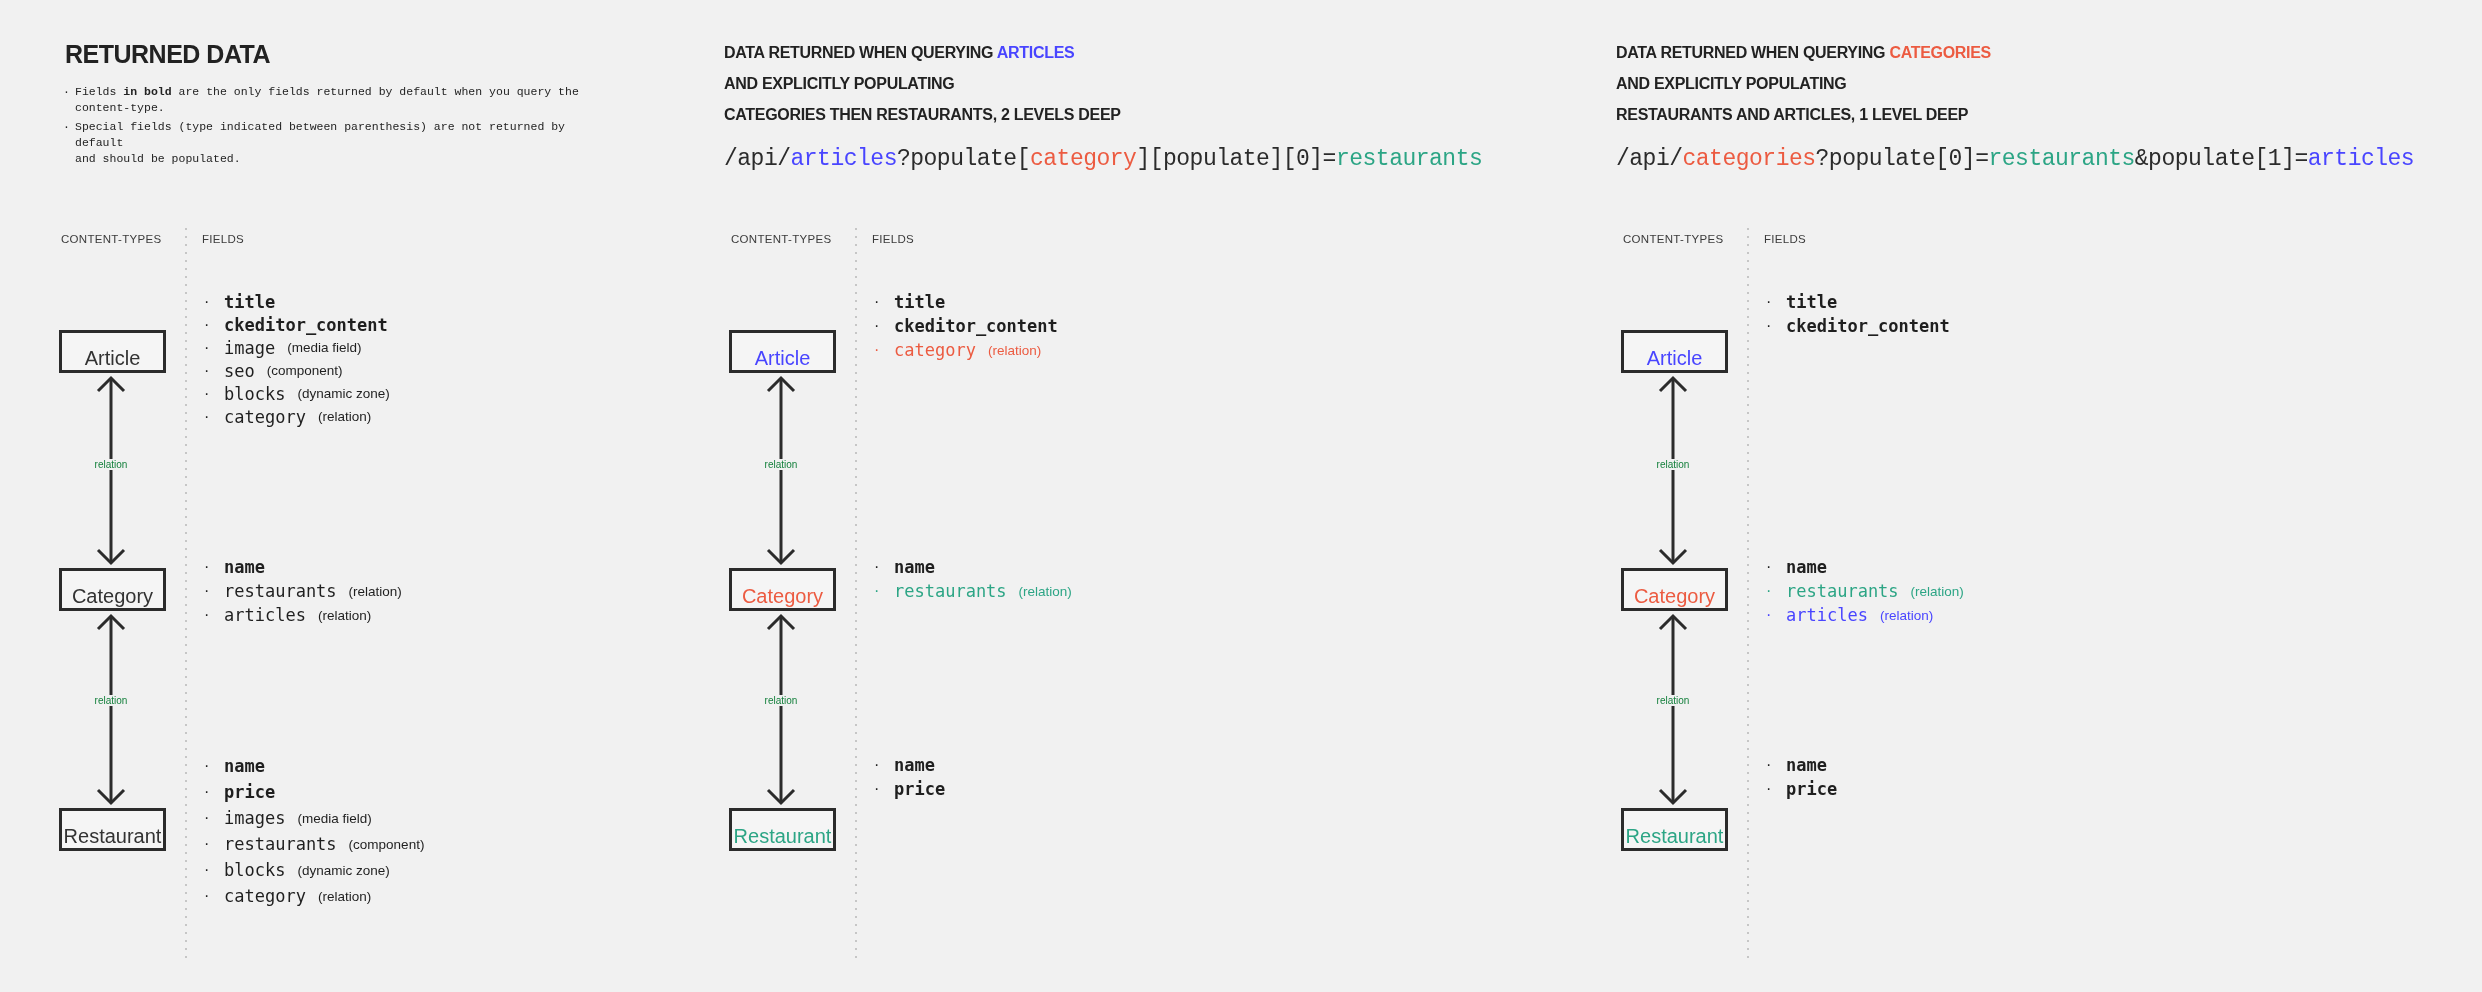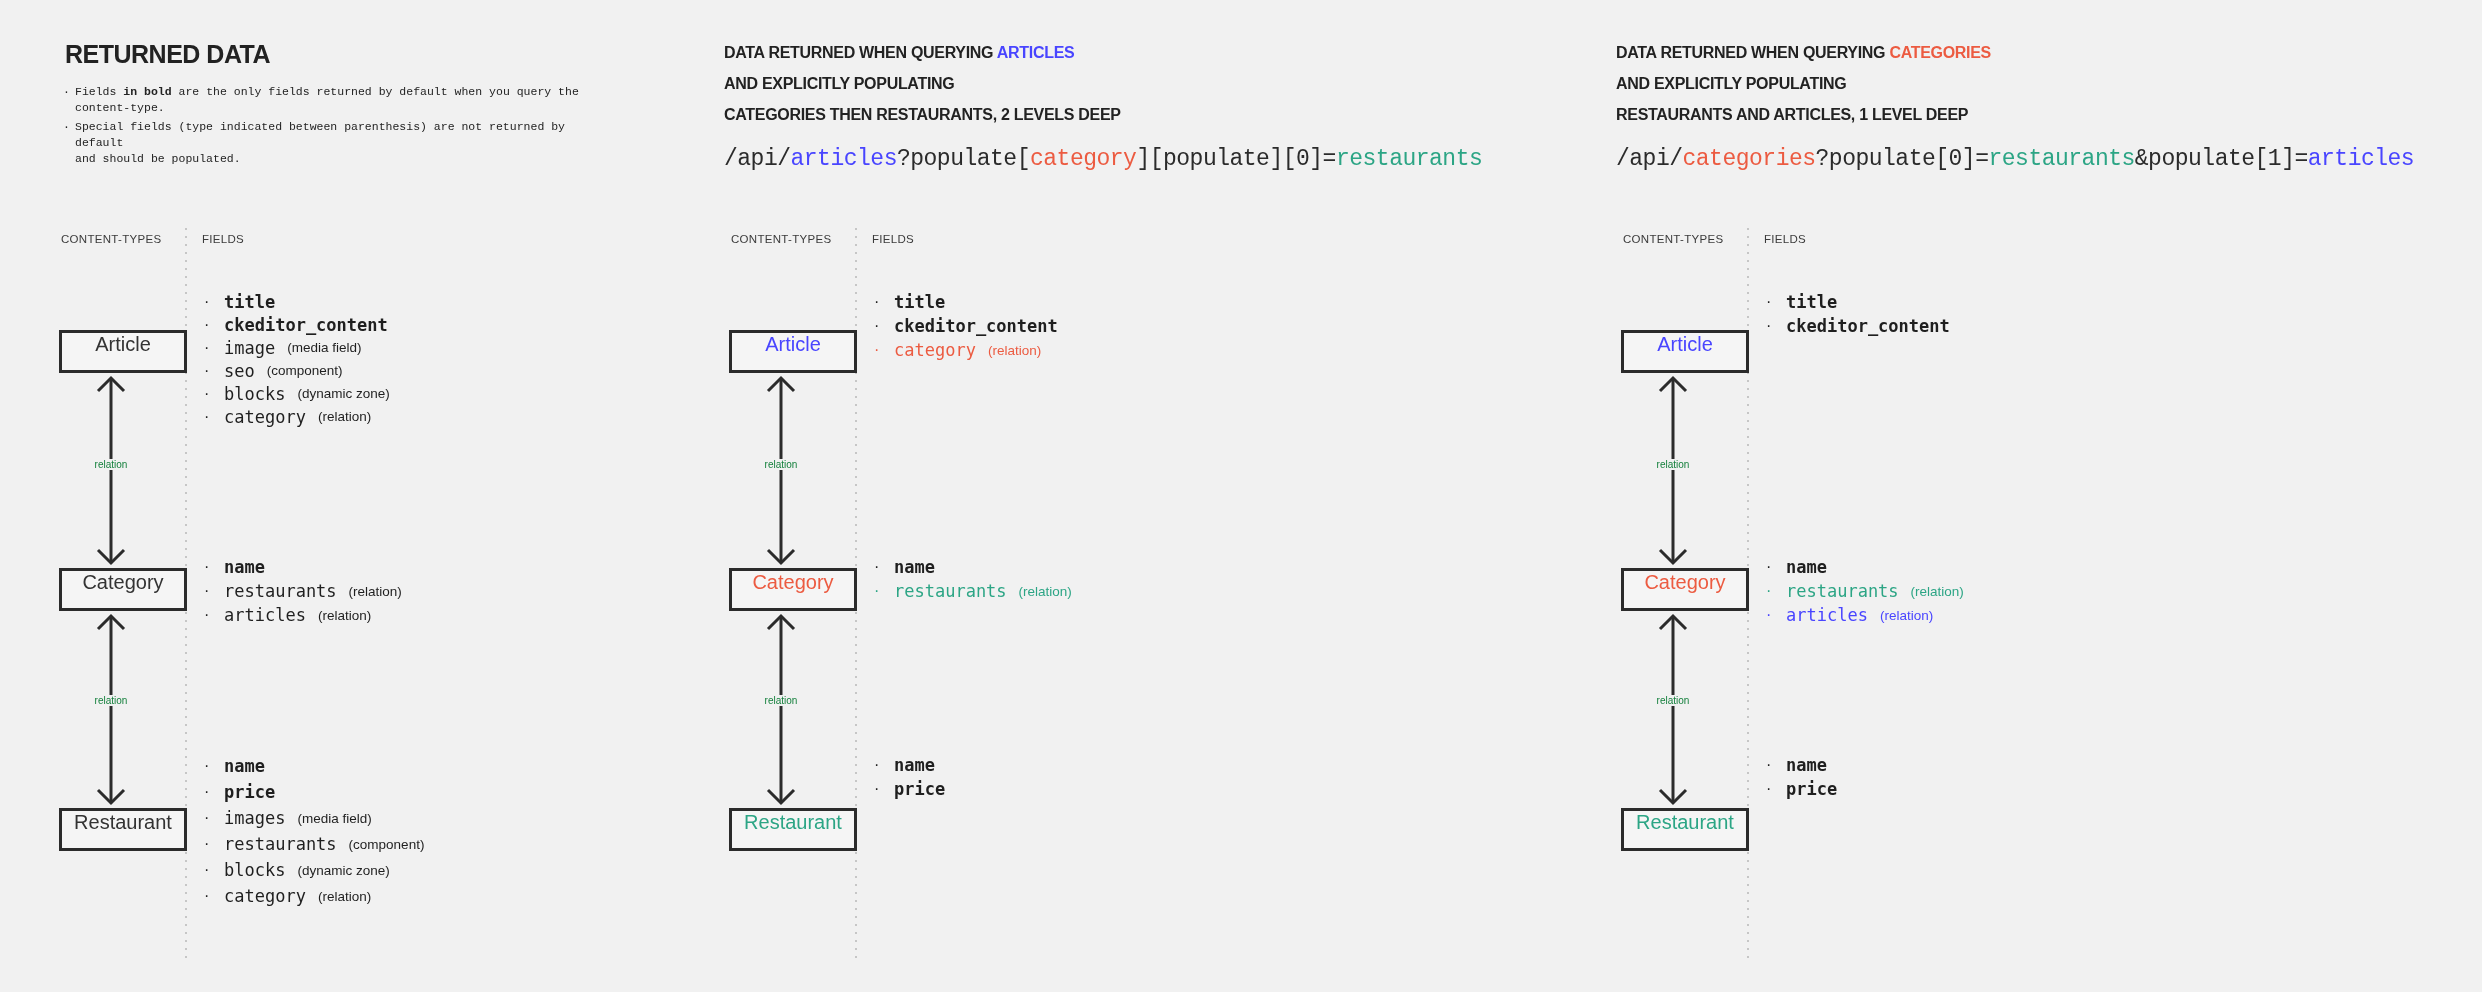--- a/index.html
+++ b/index.html
@@ -47,23 +47,23 @@
   .col-label{
     position:absolute;top:233px;font-size:11.5px;letter-spacing:.3px;color:var(--muted);
   }
   .ct{left:21px}
   .fl{left:162px}
   .vdivider{
     position:absolute;left:145px;top:228px;height:732px;width:2px;
     background-image:repeating-linear-gradient(to bottom,var(--dots) 0 2px,transparent 2px 8px);
   }
   .node{
-    position:absolute;left:19px;width:128px;height:43px;
+    position:absolute;left:19px;width:107px;height:43px;
     border:3px solid var(--ink);background:#f5f5f5;
-    display:flex;align-items:flex-start;justify-content:center;
+    display:flex;align-items:flex-end;justify-content:center;
   }
   .n1{top:330px}.n2{top:568px}.n3{top:808px}
   .node-label{font-size:20px;color:#333}
   .arrow{position:absolute;left:53px}
   .a1{top:374px}.a2{top:612px}
   .arrow line,.arrow path{stroke:var(--ink);stroke-width:3;fill:none}
   .rel{
     position:absolute;left:71px;transform:translateX(-50%);
     font-size:10px;color:#15803d;background:var(--bg);padding:0 3px;white-space:nowrap;
   }

